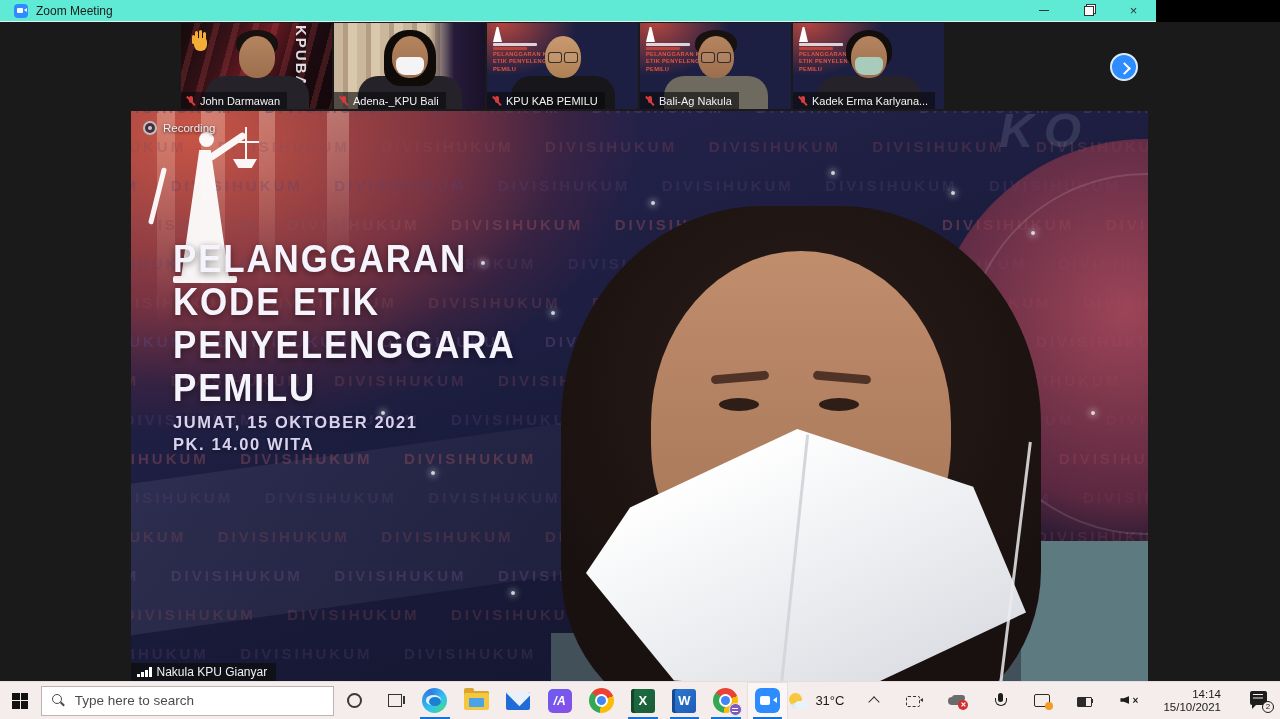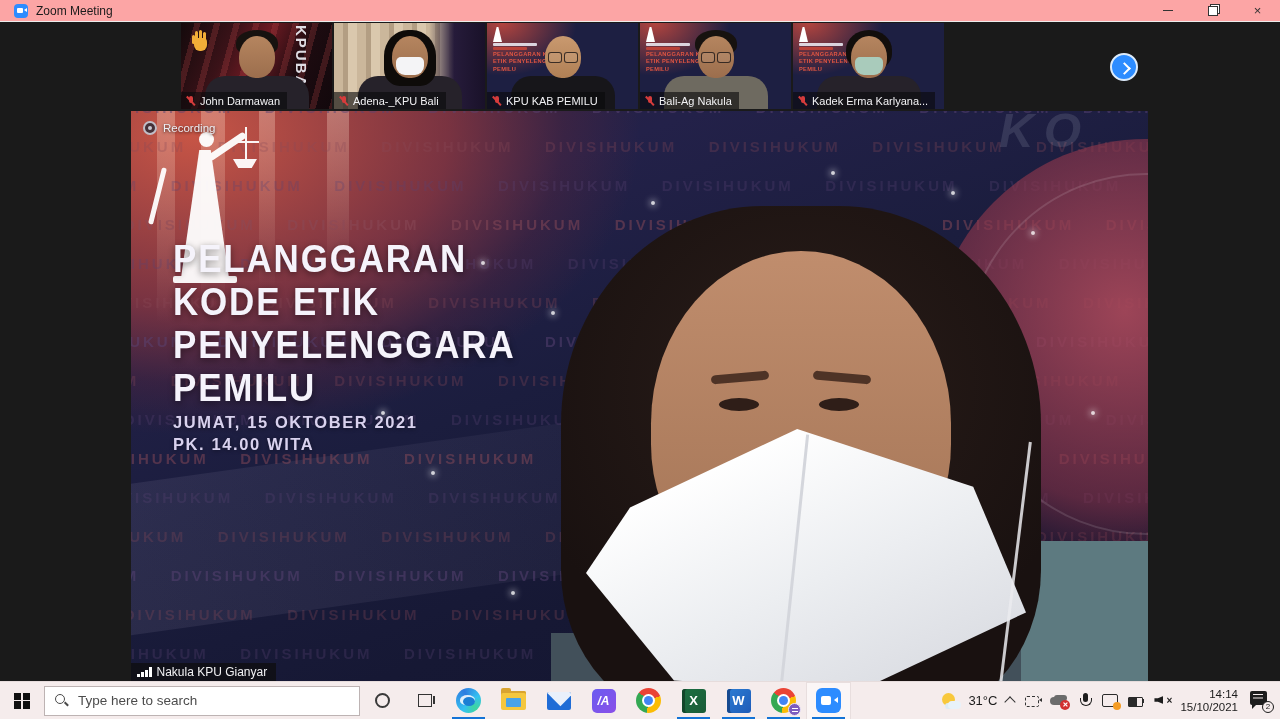--- a/index.html
+++ b/index.html
@@ -1,20 +1,20 @@
 <!DOCTYPE html>
 <html><head>
 <meta charset="utf-8">
 <style>
   * { margin:0; padding:0; box-sizing:border-box; }
   html,body { width:1280px; height:719px; overflow:hidden; background:#000;
               font-family:"Liberation Sans", sans-serif; }
 
   
-  .titlebar { position:absolute; top:0; left:0; width:1280px; height:22px; background:#fca5a5;
+  .titlebar { position:absolute; top:0; left:0; width:1156px; height:22px; background:#5eead4;
               display:flex; align-items:center; border-bottom:1px solid #ececec; }
   .zoom-app-icon { width:14px; height:14px; border-radius:4px; background:#2d8cff; margin:0 8px 0 14px; position:relative; }
   .zoom-app-icon::before { content:''; position:absolute; left:3px; top:4.5px; width:6px; height:5px; background:#fff; border-radius:1px; }
   .zoom-app-icon::after { content:''; position:absolute; right:1.5px; top:4.5px; width:0; height:0;
      border-top:2.5px solid transparent; border-bottom:2.5px solid transparent; border-right:3px solid #fff; }
   .titlebar-text { font-size:12px; color:#1b1b1b; }
   .win-controls { margin-left:auto; display:flex; height:100%; }
   .win-btn { width:45px; height:100%; display:flex; align-items:center; justify-content:center; color:#333; }
   .win-min::before { content:''; width:10px; height:1px; background:#333; }
   .win-restore::before { content:''; width:8px; height:8px; border:1px solid #333; background:#fff;
@@ -217,21 +217,21 @@
   .ic-office { width:24px; height:24px; border-radius:3px; color:#fff; font-weight:800; font-size:13px;
      display:flex; align-items:center; justify-content:center; }
   .ic-excel { background:linear-gradient(135deg,#1d6f42,#1a5c38); box-shadow:inset 3px 0 0 #12462a; }
   .ic-word  { background:linear-gradient(135deg,#2b7cd3,#1e5bb8); box-shadow:inset 3px 0 0 #164a90; }
   
   .ic-zoom { width:25px; height:25px; border-radius:6px; background:#2d8cff; position:relative; }
   .ic-zoom::before { content:''; position:absolute; left:5px; top:8px; width:10px; height:8.5px; background:#fff; border-radius:2px; }
   .ic-zoom::after { content:''; position:absolute; right:3px; top:8.5px; width:0; height:0;
      border-top:3.5px solid transparent; border-bottom:3.5px solid transparent; border-right:4.5px solid #fff; }
 
-  .tray { margin-left:auto; display:flex; align-items:center; gap:8px; padding-right:8px; height:38px; }
+  .tray { margin-left:auto; display:flex; align-items:center; gap:25px; padding-right:8px; height:38px; }
   .weather { display:flex; align-items:center; gap:7px; }
   .weather-icon { width:20px; height:20px; position:relative; }
   .weather-icon::before { content:''; position:absolute; left:1px; top:2px; width:13px; height:13px;
      border-radius:50%; background:#f8c83c; }
   .weather-icon::after { content:''; position:absolute; right:0; bottom:2px; width:13px; height:8px;
      border-radius:8px; background:#e8f2fa; box-shadow:-4px 1px 0 -1px #dcebf6; }
   .temp-text { font-size:13px; color:#1b1b1b; }
   .chevron-up { width:11px; height:11px; position:relative; }
   .chevron-up::before { content:''; position:absolute; left:1px; top:3px; width:7px; height:7px;
      border-top:1.8px solid #333; border-left:1.8px solid #333; transform:rotate(45deg); }

